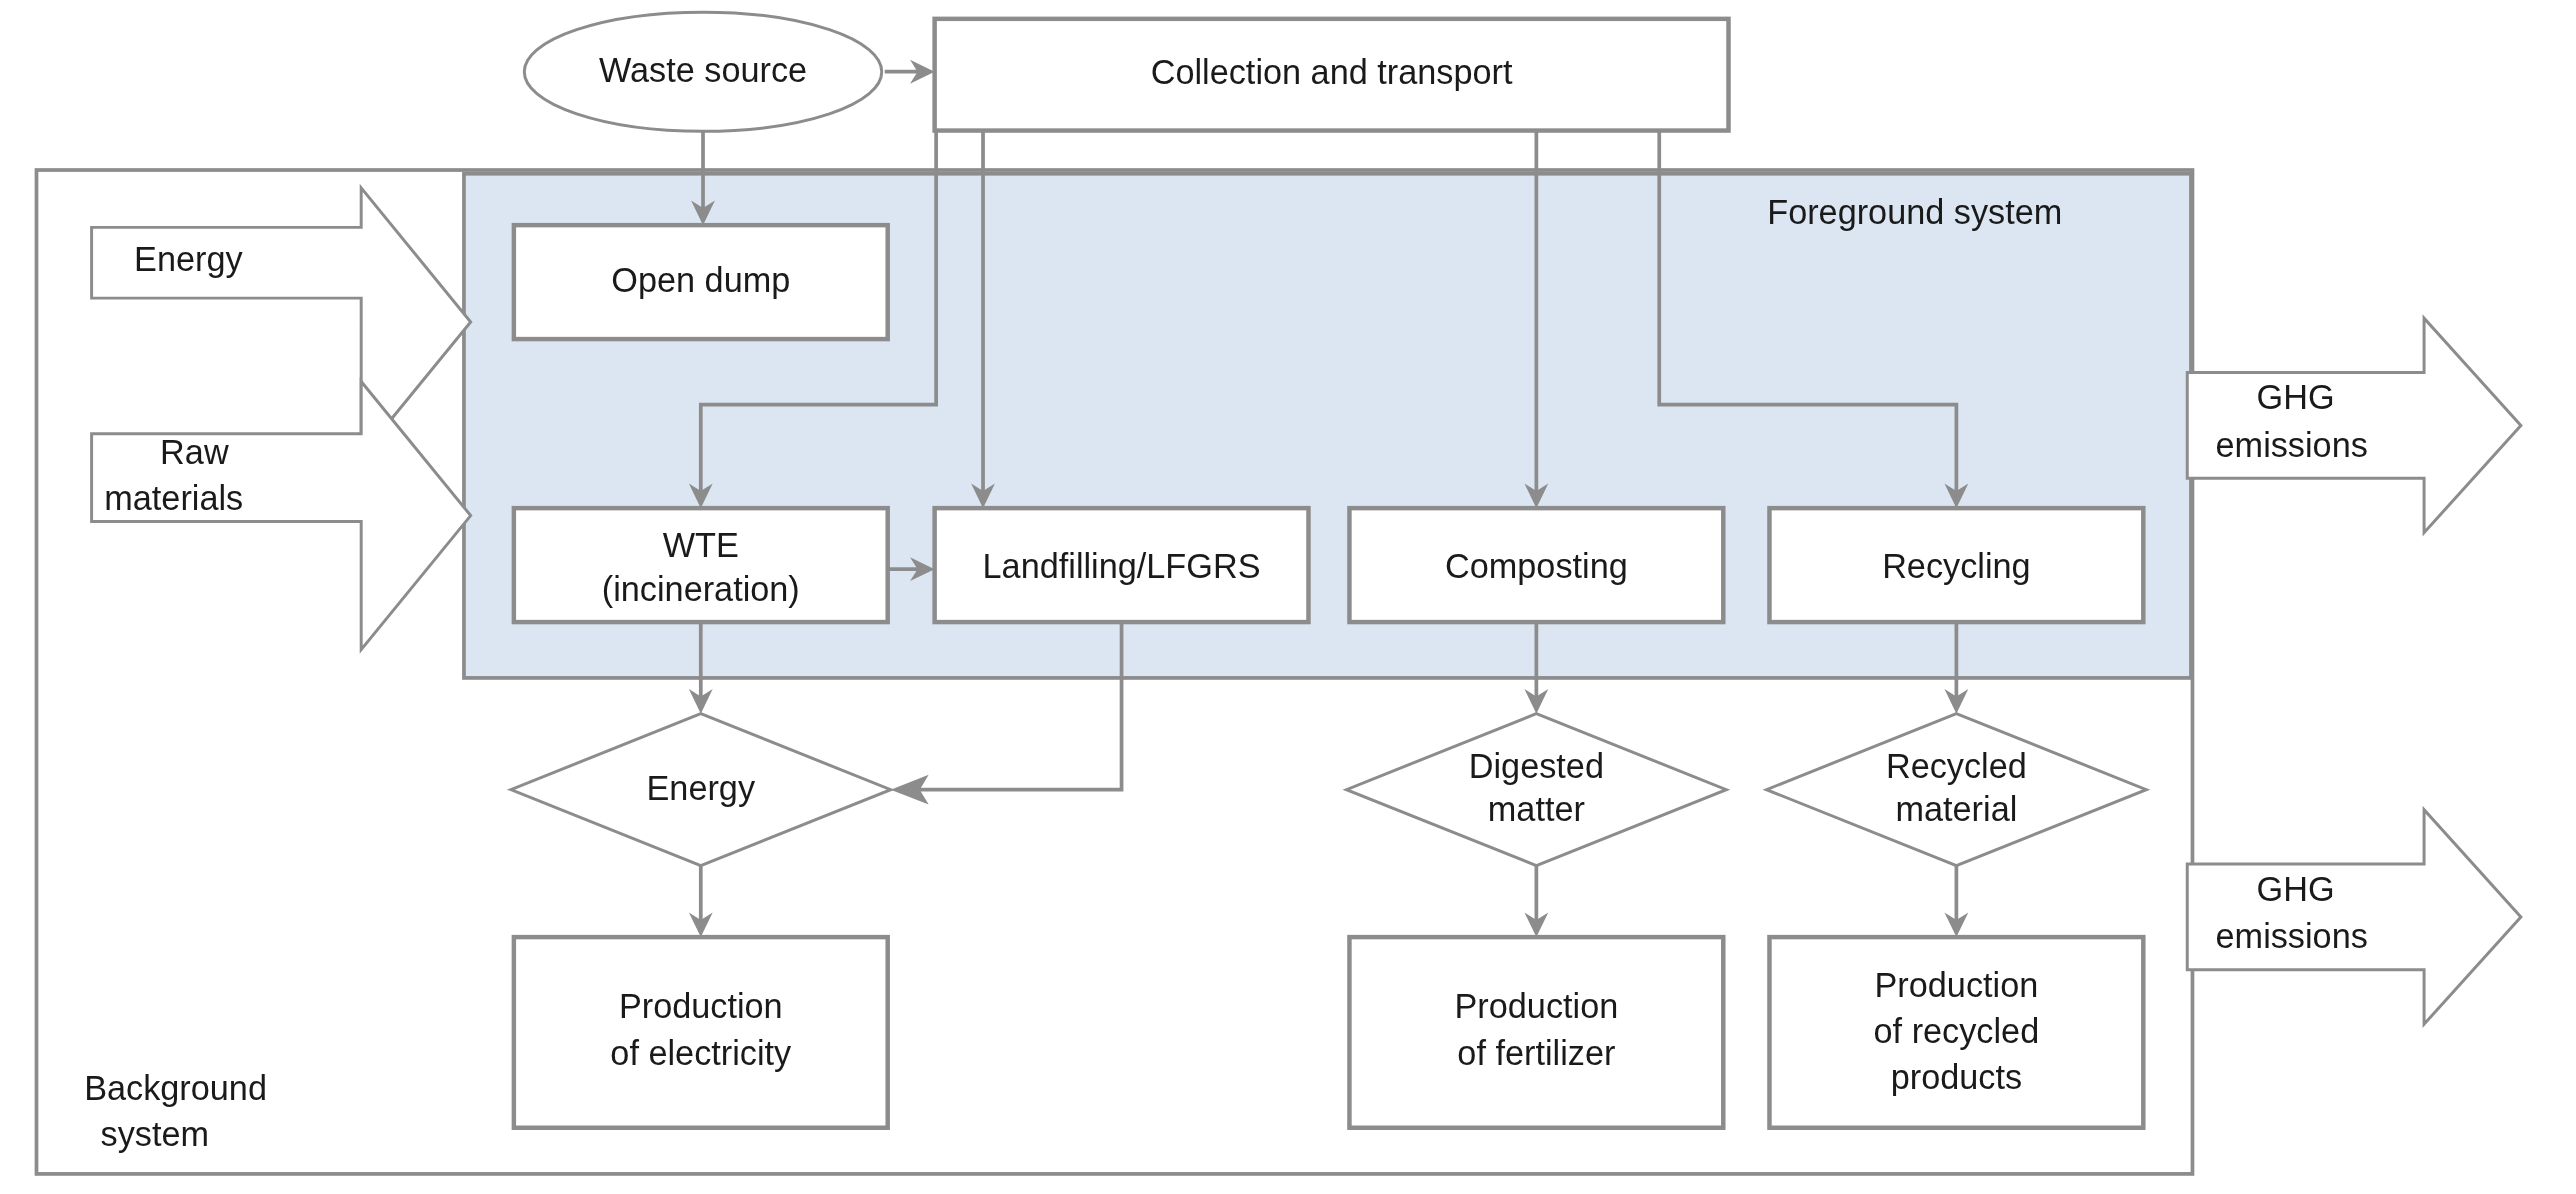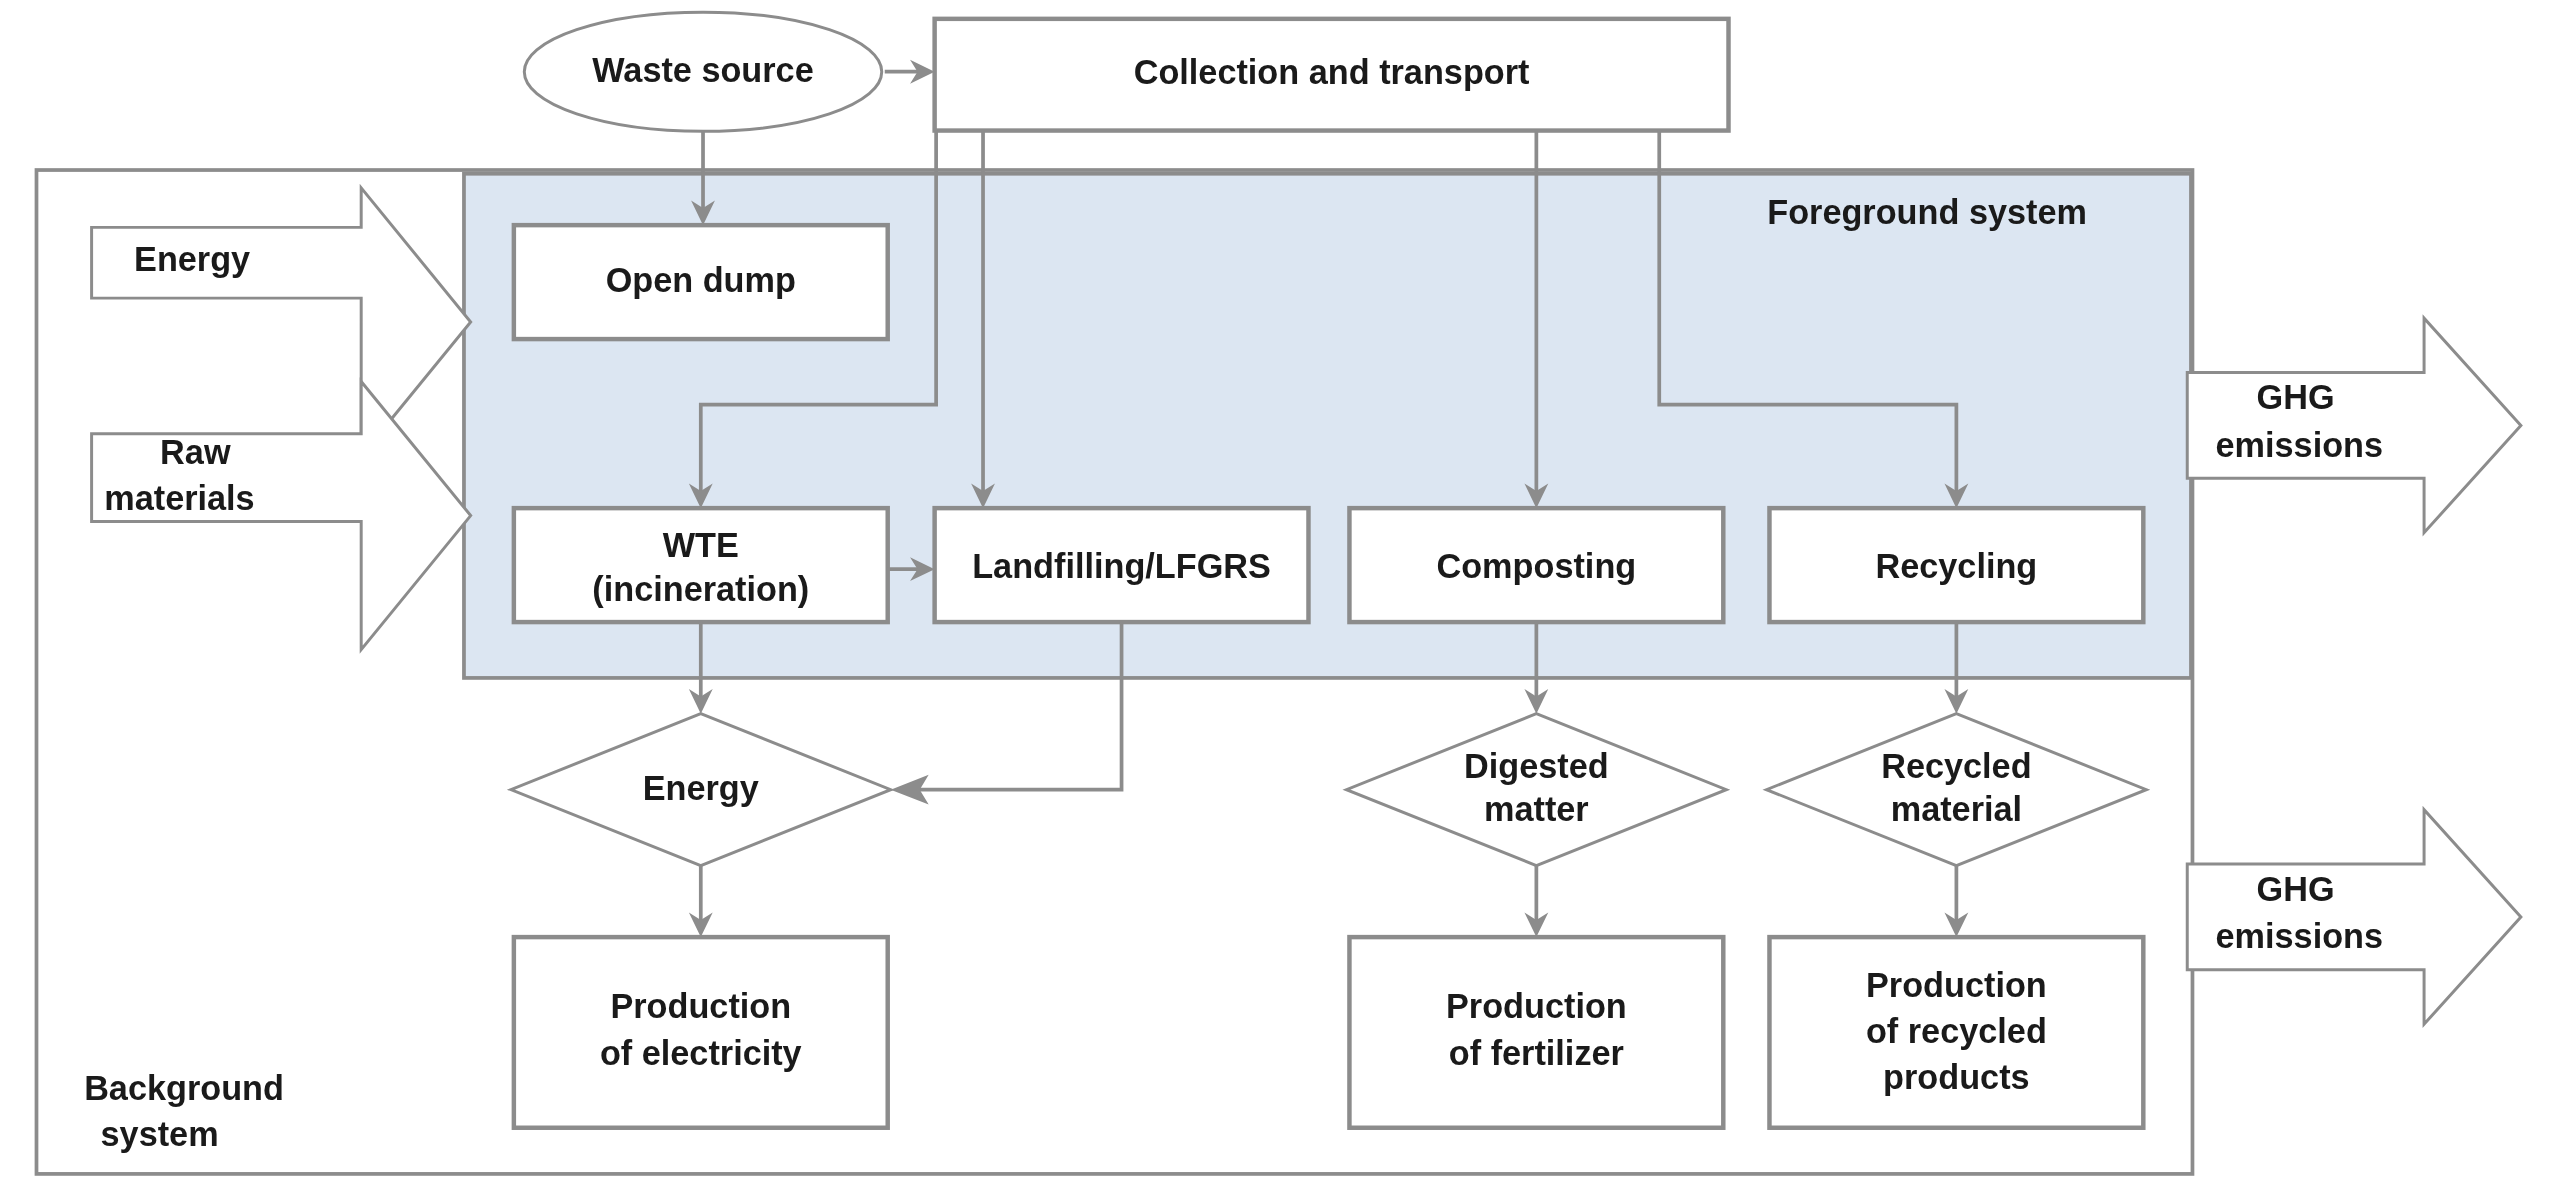--- a/index.html
+++ b/index.html
@@ -1,17 +1,17 @@
 <!DOCTYPE html>
 <html style="font-size:12px"><head>
 <meta charset="utf-8">
 <style>
   html,body{margin:0;padding:0;background:#ffffff;}
   body{width:2576px;height:1195px;font-family:"Liberation Sans",sans-serif;overflow:hidden;}
-  #stage{position:relative;width:2576px;height:964px;background:#fff;font-weight:bold;}
+  #stage{position:relative;width:2576px;height:964px;background:#fff;}
   svg#diagram{position:absolute;left:0;top:0;width:2576px;height:1195px;display:block;}
   .node-text{font-family:"Liberation Sans",sans-serif;fill:#1a1a1a;font-size:46px;text-anchor:middle;dominant-baseline:middle;}
   .label-text{font-family:"Liberation Sans",sans-serif;fill:#1a1a1a;font-size:46px;dominant-baseline:middle;}
   .shape{fill:#ffffff;stroke:#8c8c8c;stroke-width:6;}
   .shape-thin{fill:#ffffff;stroke:#8c8c8c;stroke-width:4;}
   .region-bg{fill:none;stroke:#8c8c8c;stroke-width:5;}
   .region-fg{fill:#dce6f2;stroke:#8c8c8c;stroke-width:5;}
   .conn{stroke:#8c8c8c;stroke-width:5;fill:none;}
   .arrowfill{fill:#8c8c8c;}
 </style>

